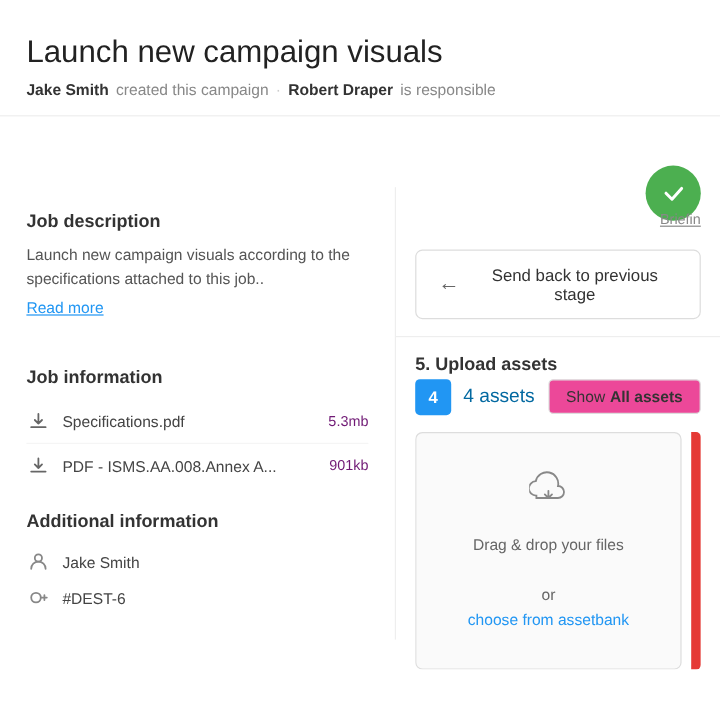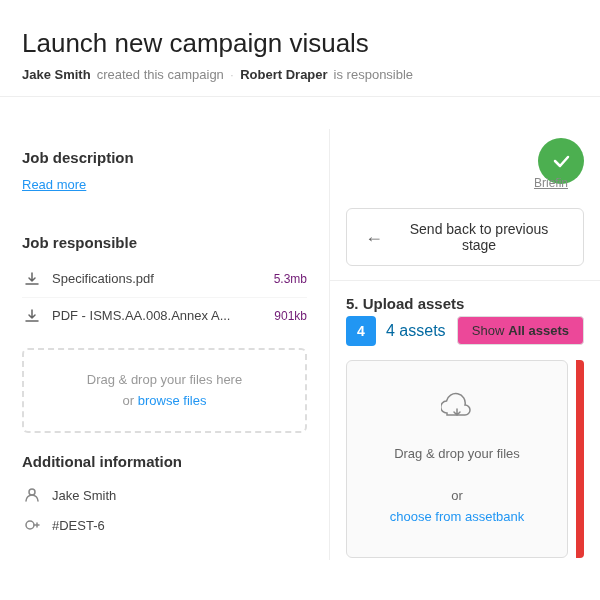--- a/index.html
+++ b/index.html
@@ -319,49 +319,45 @@
     <span class="dot">·</span>
     <span class="bold">Robert Draper</span>
     <span>is responsible</span>
   </div>
 </div>
 
 <div class="content">
 
   <div class="left-panel">
     <div class="section-title">Job description</div>
+    <p class="job-description-text">Launch new campaign visuals according to the specifications attached to this job..</p>
     <a class="read-more">Read more</a>
 
     <div class="attachments-section">
-      <div class="section-title">Job responsible</div>
+      <div class="section-title">Job information</div>
       <div class="attachment-item">
         <div class="download-icon">
           <svg width="16" height="16" viewBox="0 0 16 16" fill="none">
             <path d="M8 2v8M5 7l3 3 3-3M2 13h12" stroke="#666" stroke-width="1.5" stroke-linecap="round" stroke-linejoin="round"></path>
           </svg>
         </div>
         <span class="attachment-name">Specifications.pdf</span>
         <span class="attachment-size">5.3mb</span>
       </div>
       <div class="attachment-item">
         <div class="download-icon">
           <svg width="16" height="16" viewBox="0 0 16 16" fill="none">
             <path d="M8 2v8M5 7l3 3 3-3M2 13h12" stroke="#666" stroke-width="1.5" stroke-linecap="round" stroke-linejoin="round"></path>
           </svg>
         </div>
         <span class="attachment-name">PDF - ISMS.AA.008.Annex A...</span>
         <span class="attachment-size">901kb</span>
       </div>
     </div>
 
-    <div class="dropzone">
-      <span>Drag &amp; drop your files here</span><br>
-      <span>or</span>
-      <span class="browse-link">browse files</span>
-    </div>
 
     <div class="additional-info">
       <div class="section-title">Additional information</div>
       <div class="info-item">
         <div class="info-icon">
           <svg width="18" height="18" viewBox="0 0 18 18" fill="none">
             <circle cx="9" cy="6" r="3" stroke="#888" stroke-width="1.5"></circle>
             <path d="M3 15c0-3.314 2.686-6 6-6s6 2.686 6 6" stroke="#888" stroke-width="1.5" stroke-linecap="round"></path>
           </svg>
         </div>
@@ -383,21 +379,21 @@
     <div class="right-panel-inner">
 
       <div class="top-section">
         <div style="flex:1"></div>
         <div style="position:relative; width:46px; height:70px;">
           <div class="check-circle">
             <svg width="22" height="22" viewBox="0 0 22 22" fill="none">
               <path d="M5 11l5 5 8-9" stroke="white" stroke-width="2.5" stroke-linecap="round" stroke-linejoin="round"></path>
             </svg>
           </div>
-          <div class="briefing-label" style="position:absolute;bottom:0;right:16px;white-space:nowrap;text-decoration:underline;">Briefin</div>
+          <div class="briefing-label" style="position:absolute;bottom:0;right:0;white-space:nowrap;text-decoration:underline;">Briefin</div>
         </div>
       </div>
 
       <button class="send-back-btn">
         <span class="arrow-left">←</span>
         <span>Send back to previous stage</span>
       </button>
 
       <div class="upload-section">
         <div class="upload-section-title">

